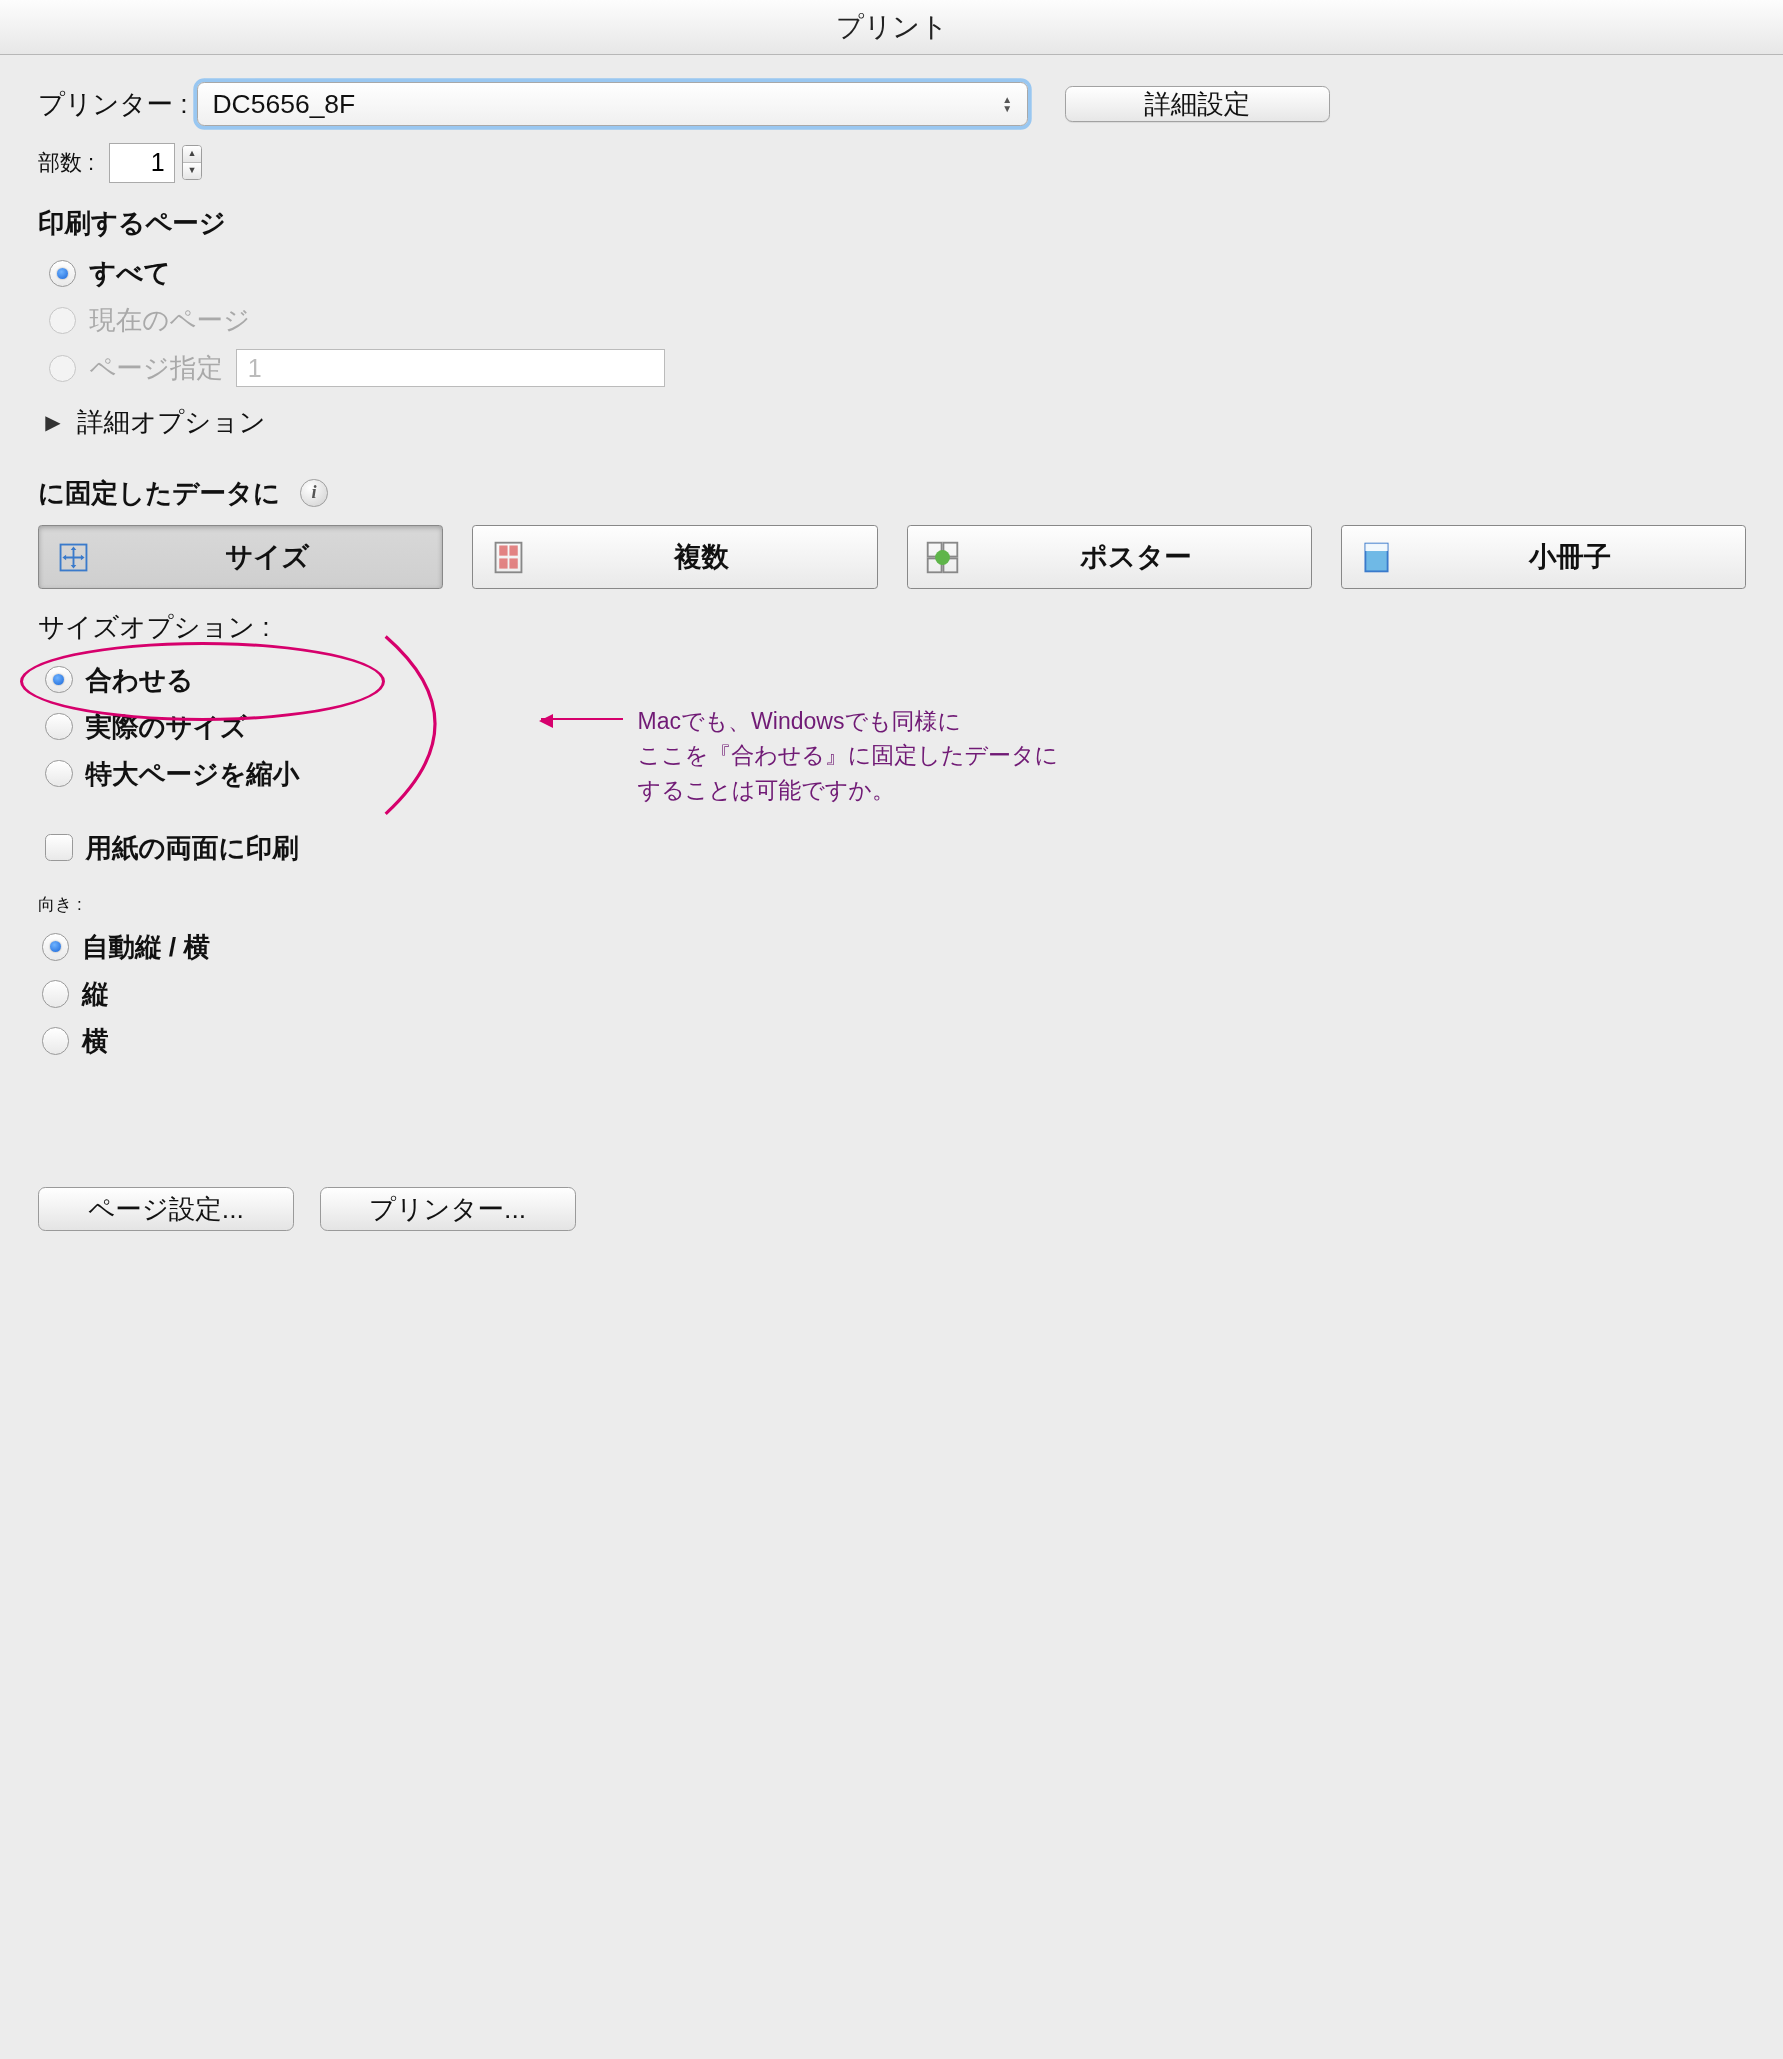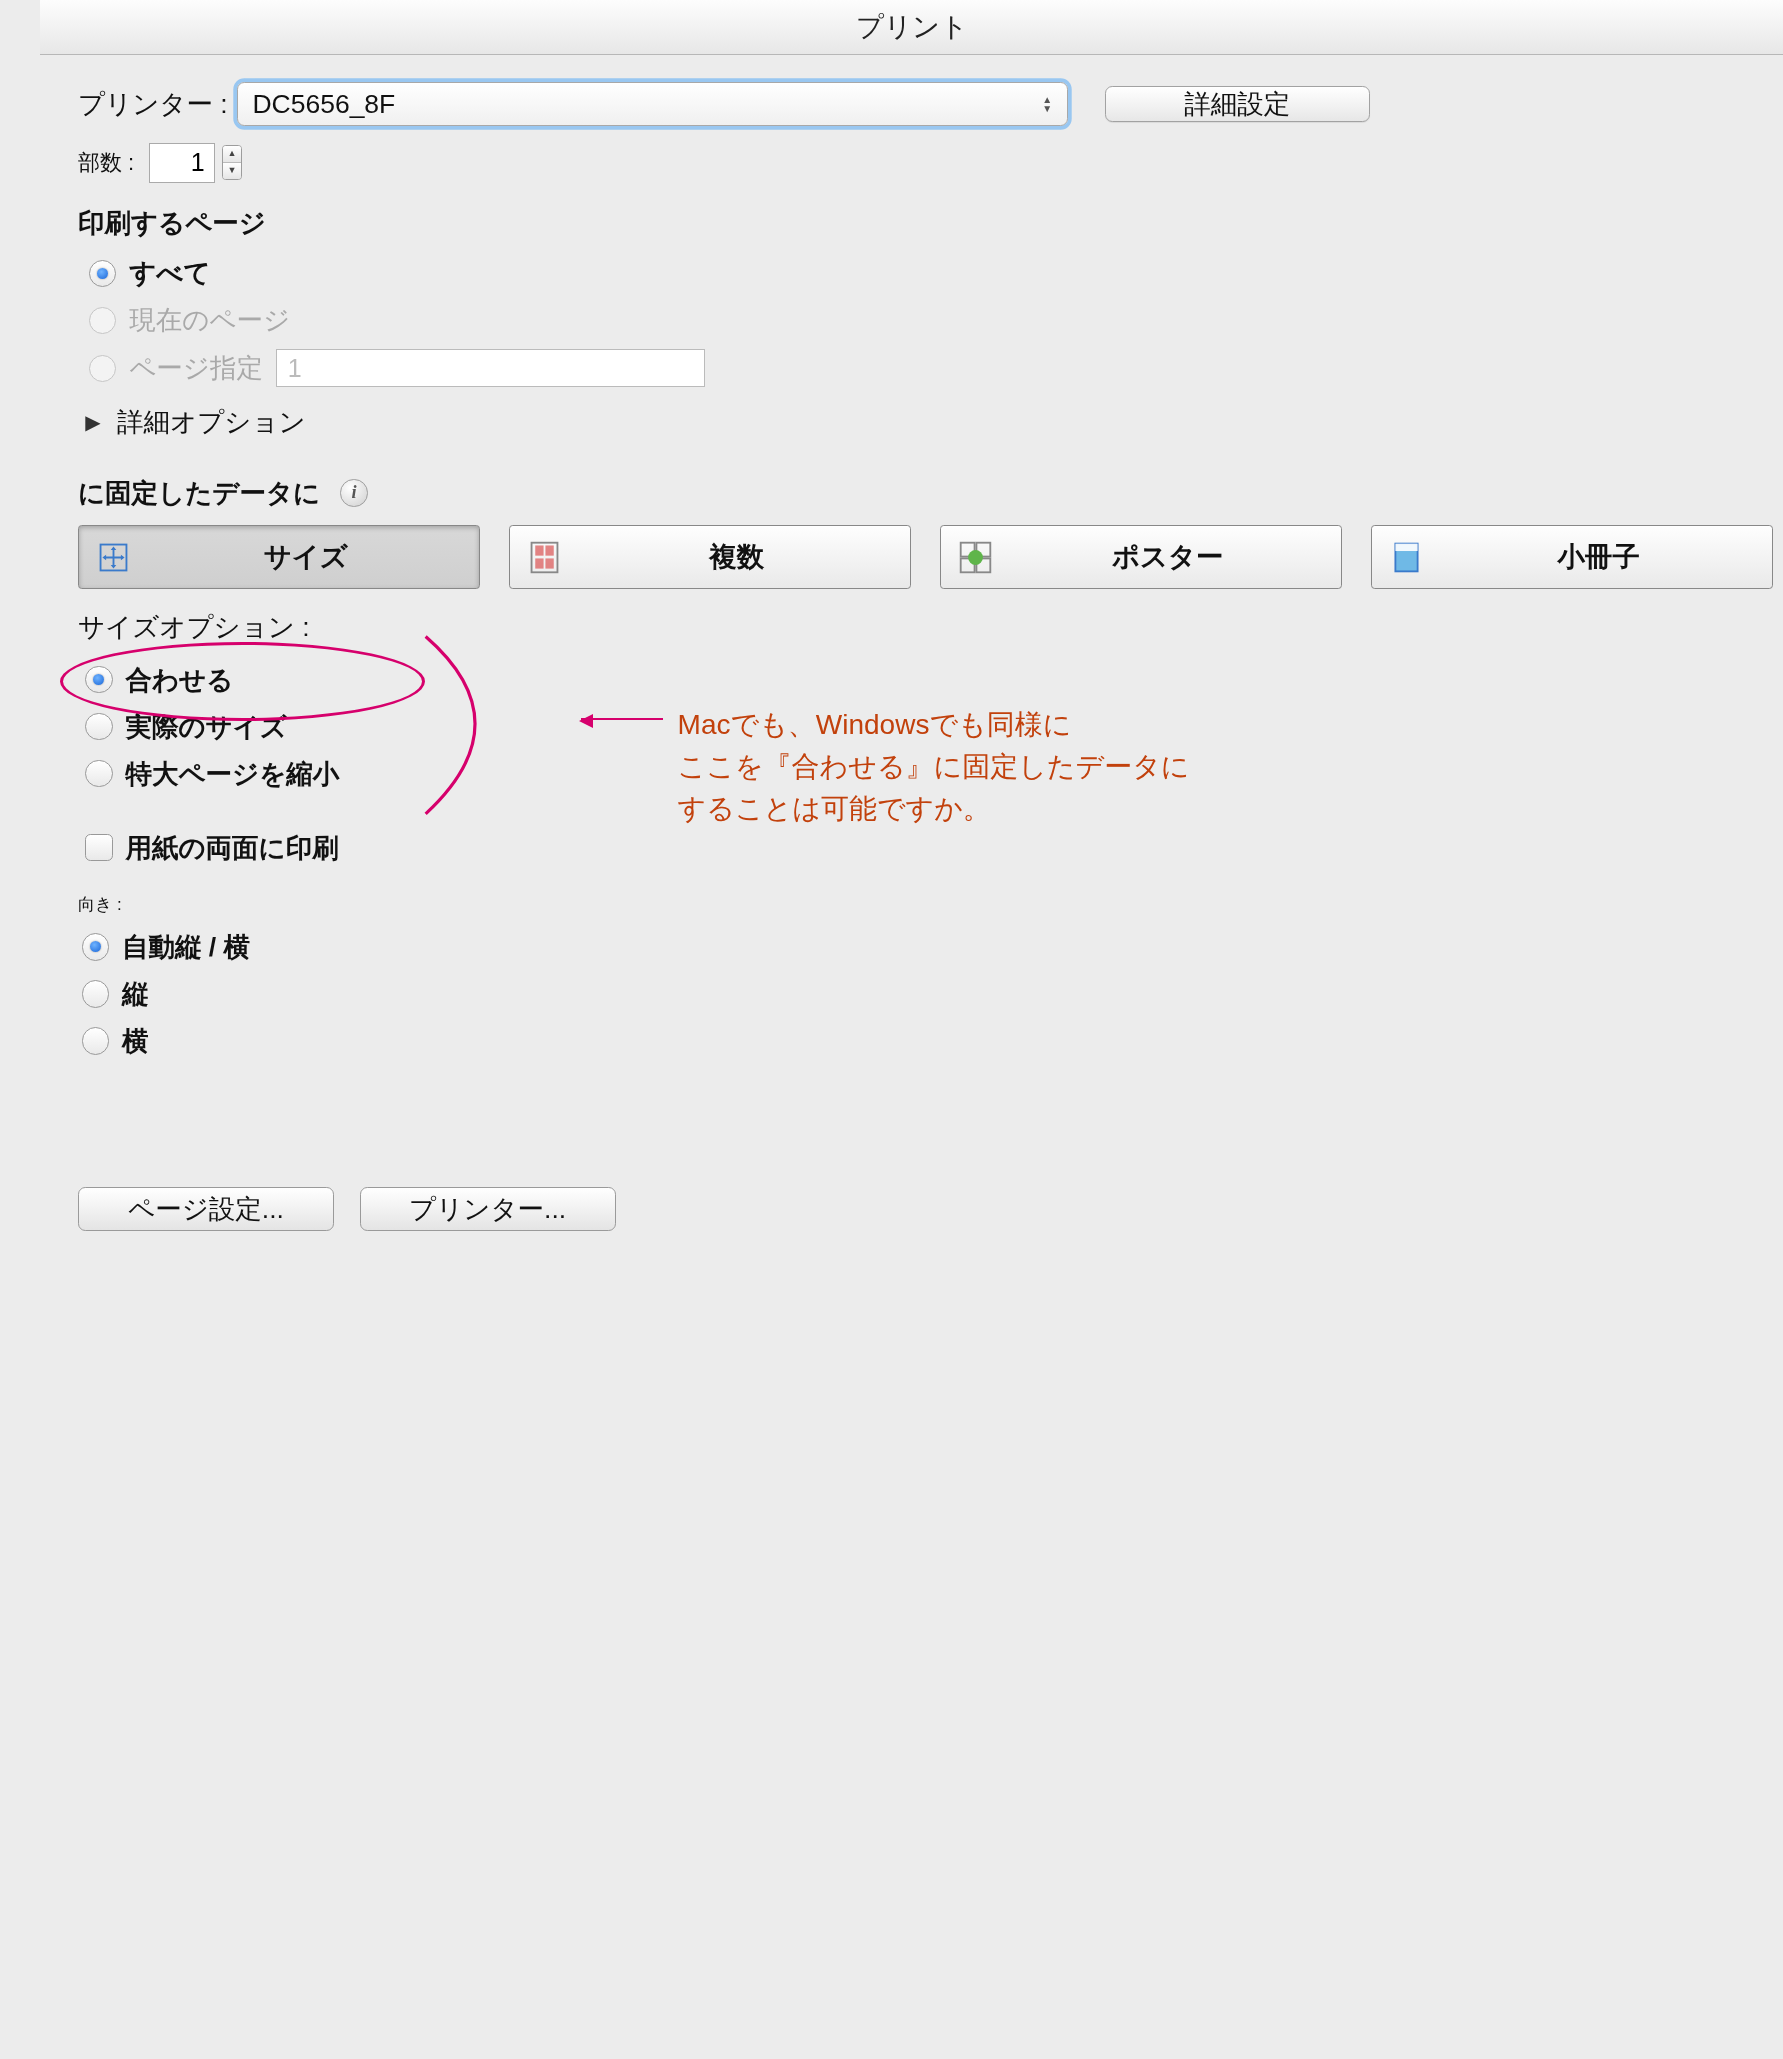--- a/index.html
+++ b/index.html
@@ -3,21 +3,21 @@
 <meta charset="utf-8">
 <style>
   * { box-sizing: border-box; }
   body {
     margin: 0;
     font-family: "Hiragino Kaku Gothic ProN", "Meiryo", sans-serif;
     background: #ececec;
     font-size: 24px;
     color: #111;
   }
-  .window { width: 1784px; padding-left: 40px; }
+  .window { width: 1784px; }
   .titlebar {
     height: 55px;
     background: linear-gradient(#fdfdfd, #e7e7e7);
     border-bottom: 0.9px solid #b7b7b7;
     display: flex;
     align-items: center;
     justify-content: center;
     font-size: 27.4px;
     color: #222;
     position: relative;
@@ -169,21 +169,21 @@
     font-size: 26.5px;
     display: flex; align-items: flex-start;
   }
   .annotation-arrow .shaft { border-top: 2.7px solid #d6006c; width: 82px; margin-top: 14.6px; margin-right: 14.6px; position: relative; }
   .annotation-arrow .shaft::before {
     content: ""; position: absolute; left: -1.8px; top: -6.4px;
     border-right: 14.6px solid #d6006c;
     border-top: 7.3px solid transparent;
     border-bottom: 7.3px solid transparent;
   }
-  .annotation-text { color: #c2410c; font-size: 28px; line-height: 1.5; }
+  .annotation-text { color: #701a75; font-size: 23px; line-height: 1.5; }
 
   .footer-row { display: flex; gap: 25.6px; margin-top: 128px; }
   .footer-btn {
     display: inline-flex; align-items: center; justify-content: center;
     background: linear-gradient(#ffffff,#e4e4e4);
     border: 0.9px solid #9a9a9a;
     border-radius: 7.3px;
     height: 44px; min-width: 256px;
     font-size: 26.5px;
   }

